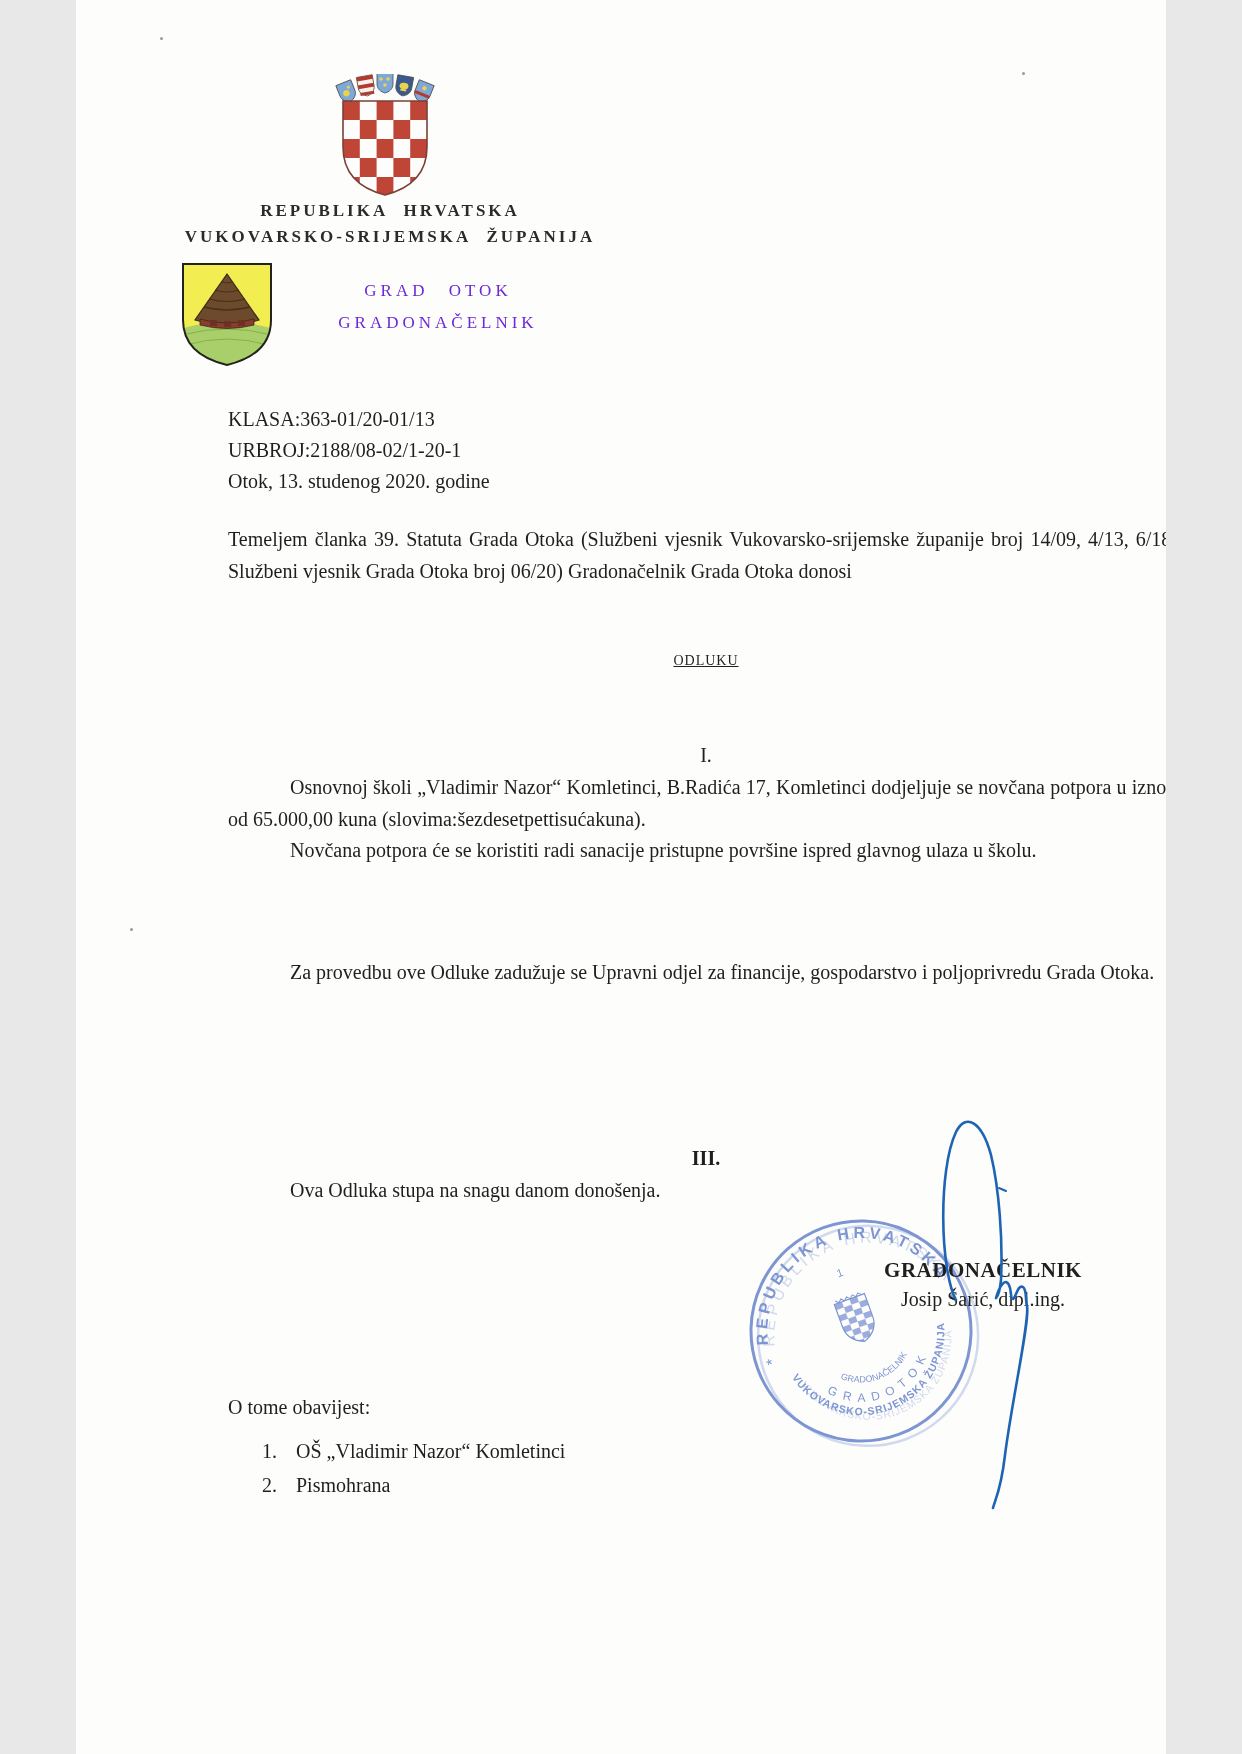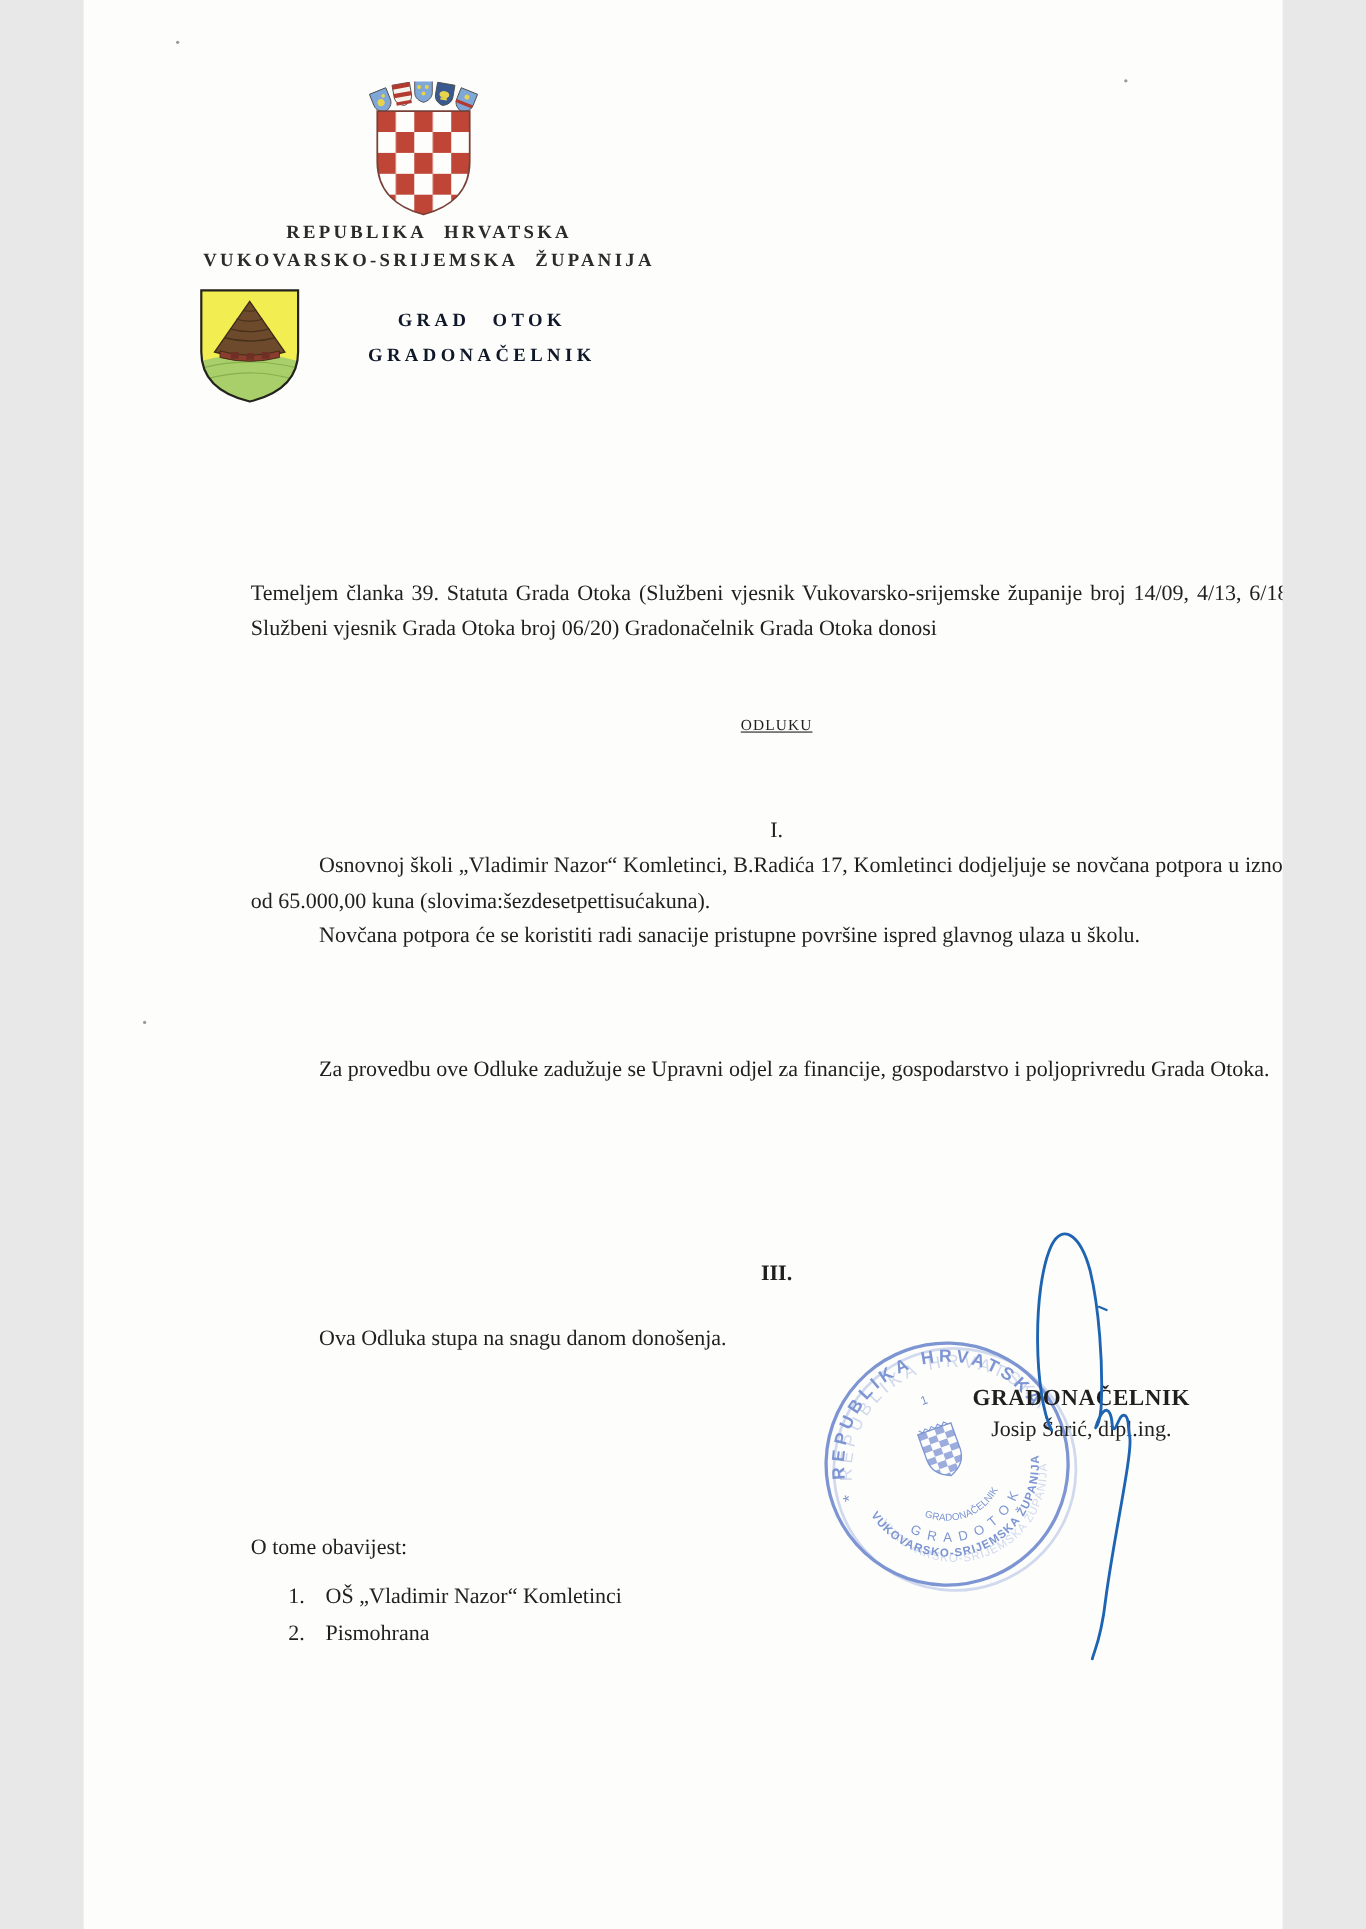--- a/index.html
+++ b/index.html
@@ -13,22 +13,22 @@
     color:#1f1f1f;
   }
   .abs{position:absolute;}
   .hdr-line{
     left:0;width:628px;text-align:center;
     font-weight:bold;font-size:17px;letter-spacing:3px;word-spacing:9px;
     color:#2b2b2b;
   }
   .city-line{
     left:232px;width:260px;text-align:center;
-    font-weight:bold;font-size:17px;letter-spacing:4px;word-spacing:12px;
-    color:#0f172a;
+    font-weight:normal;font-size:17px;letter-spacing:4px;word-spacing:12px;
+    color:#6d28d9;
   }
   .meta{left:152px;top:404px;font-size:20px;line-height:31px;}
   .bodycol{left:152px;width:956px;font-size:20px;line-height:31.5px;}
   .just{text-align:justify;}
   .center{text-align:center;}
   .title{font-size:14px;letter-spacing:1px;text-decoration:underline;}
   .numeral{font-size:20px;}
   .para{margin:0;text-indent:62px;text-align:justify;}
   .sig-block{left:742px;width:330px;text-align:center;z-index:4;}
   .sig-title{font-weight:bold;font-size:21px;letter-spacing:0.5px;}
@@ -118,39 +118,44 @@
       <rect x="30" y="59" width="7" height="6" fill="#6e2f24"></rect>
       <rect x="44" y="60" width="7" height="6" fill="#6e2f24"></rect>
       <rect x="58" y="59" width="7" height="6" fill="#6e2f24"></rect>
     </g>
     <path d="M3,3 H91 V59 C91,85 72,98 47,104 C22,98 3,85 3,59 Z" fill="none" stroke="#23231c" stroke-width="2"></path>
   </svg>
 
   <div class="abs city-line" style="top:281px;">GRAD OTOK</div>
   <div class="abs city-line" style="top:313px;">GRADONAČELNIK</div>
 
+  <div class="abs meta">
+    <div>KLASA:363-01/20-01/13</div>
+    <div>URBROJ:2188/08-02/1-20-1</div>
+    <div>Otok, 13. studenog 2020. godine</div>
+  </div>
 
   <div class="abs bodycol just" style="top:524px;">Temeljem članka 39. Statuta Grada Otoka (Službeni vjesnik Vukovarsko-srijemske županije broj 14/09, 4/13, 6/18 i Službeni vjesnik Grada Otoka broj 06/20) Gradonačelnik Grada Otoka donosi</div>
 
   <div class="abs bodycol center title" style="top:645px;">ODLUKU</div>
 
   <div class="abs bodycol center numeral" style="top:740px;">I.</div>
   <div class="abs bodycol" style="top:772px;">
     <p class="para">Osnovnoj školi „Vladimir Nazor“ Komletinci, B.Radića 17, Komletinci dodjeljuje se novčana potpora u iznosu od 65.000,00 kuna (slovima:šezdesetpettisućakuna).</p>
     <p class="para">Novčana potpora će se koristiti radi sanacije pristupne površine ispred glavnog ulaza u školu.</p>
   </div>
 
   <div class="abs bodycol center numeral" style="top:925px;text-align:right;">II.</div>
   <div class="abs bodycol" style="top:957px;">
     <p class="para">Za provedbu ove Odluke zadužuje se Upravni odjel za financije, gospodarstvo i poljoprivredu Grada Otoka.</p>
   </div>
 
   <div class="abs bodycol center numeral" style="top:1143px;font-weight:bold;">III.</div>
   <div class="abs bodycol" style="top:1175px;">
-    <p class="para" style="text-align:left;margin-top:27px;">Ova Odluka stupa na snagu danom donošenja.</p>
+    <p class="para" style="text-align:left;">Ova Odluka stupa na snagu danom donošenja.</p>
   </div>
 
   <svg class="abs" style="left:645px;top:1191px;z-index:1;opacity:0.88;" width="280" height="280" viewBox="-140 -140 280 280">
     <defs>
       <path id="arcTop" d="M -88,34 A 94,94 0 1 1 88,34"></path>
       <path id="arcBottom" d="M -82,14 A 83,83 0 0 0 82,14"></path>
       <path id="arcInnerCity" d="M -66,24 A 70,70 0 0 0 66,24"></path>
       <path id="arcInnerOffice" d="M -50,16 A 53,53 0 0 0 50,16"></path>
       <pattern id="stampCheck" patternUnits="userSpaceOnUse" x="-16" y="-26" width="16" height="12">
         <rect x="0" y="0" width="8" height="6" fill="#7b92d4"></rect>

